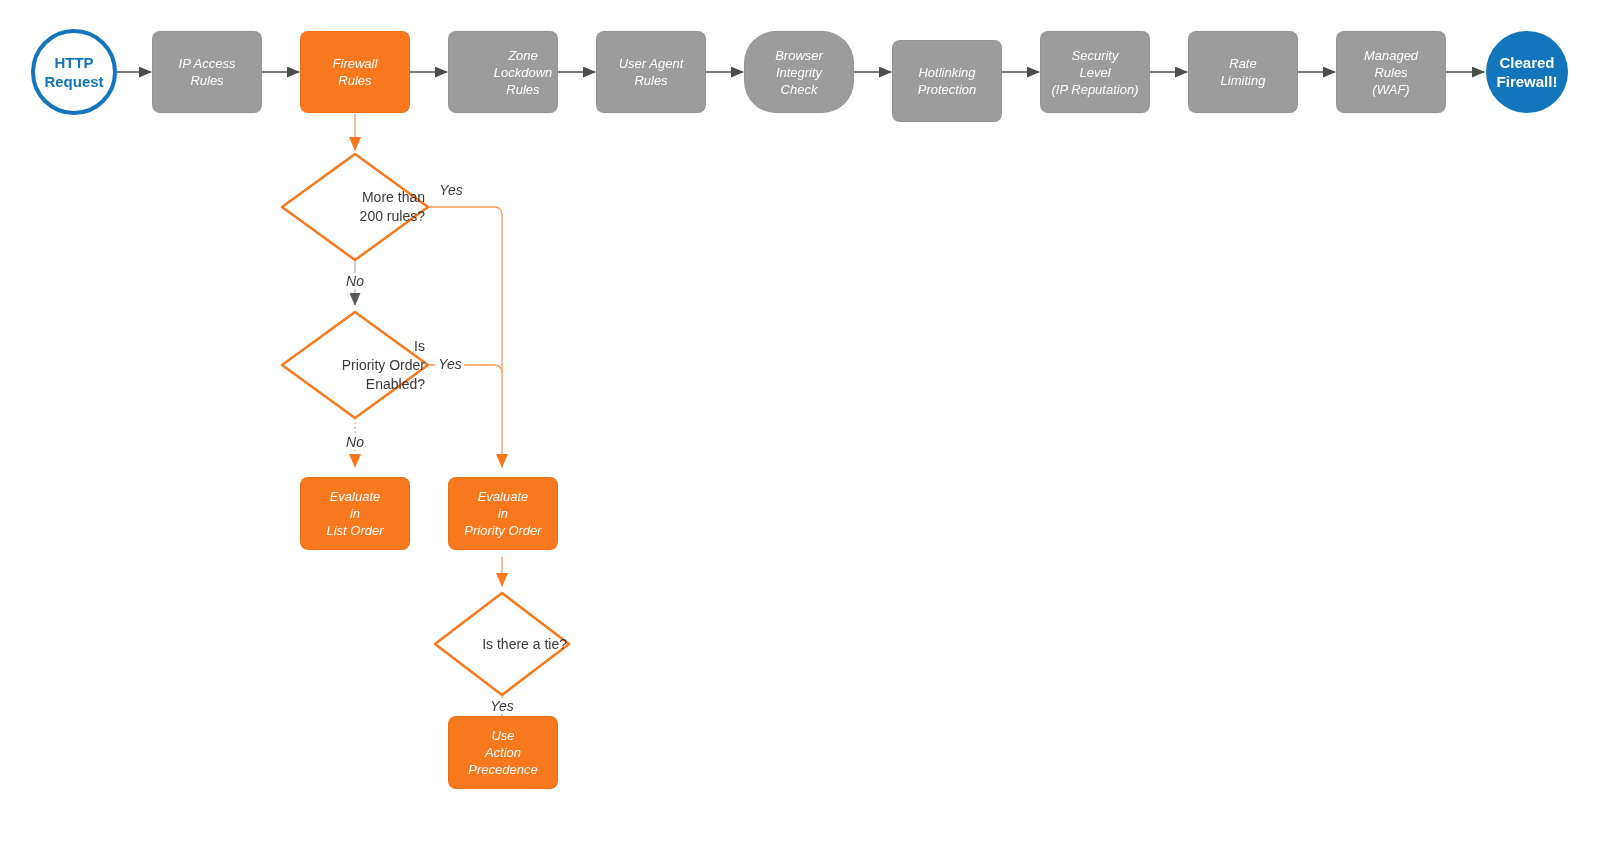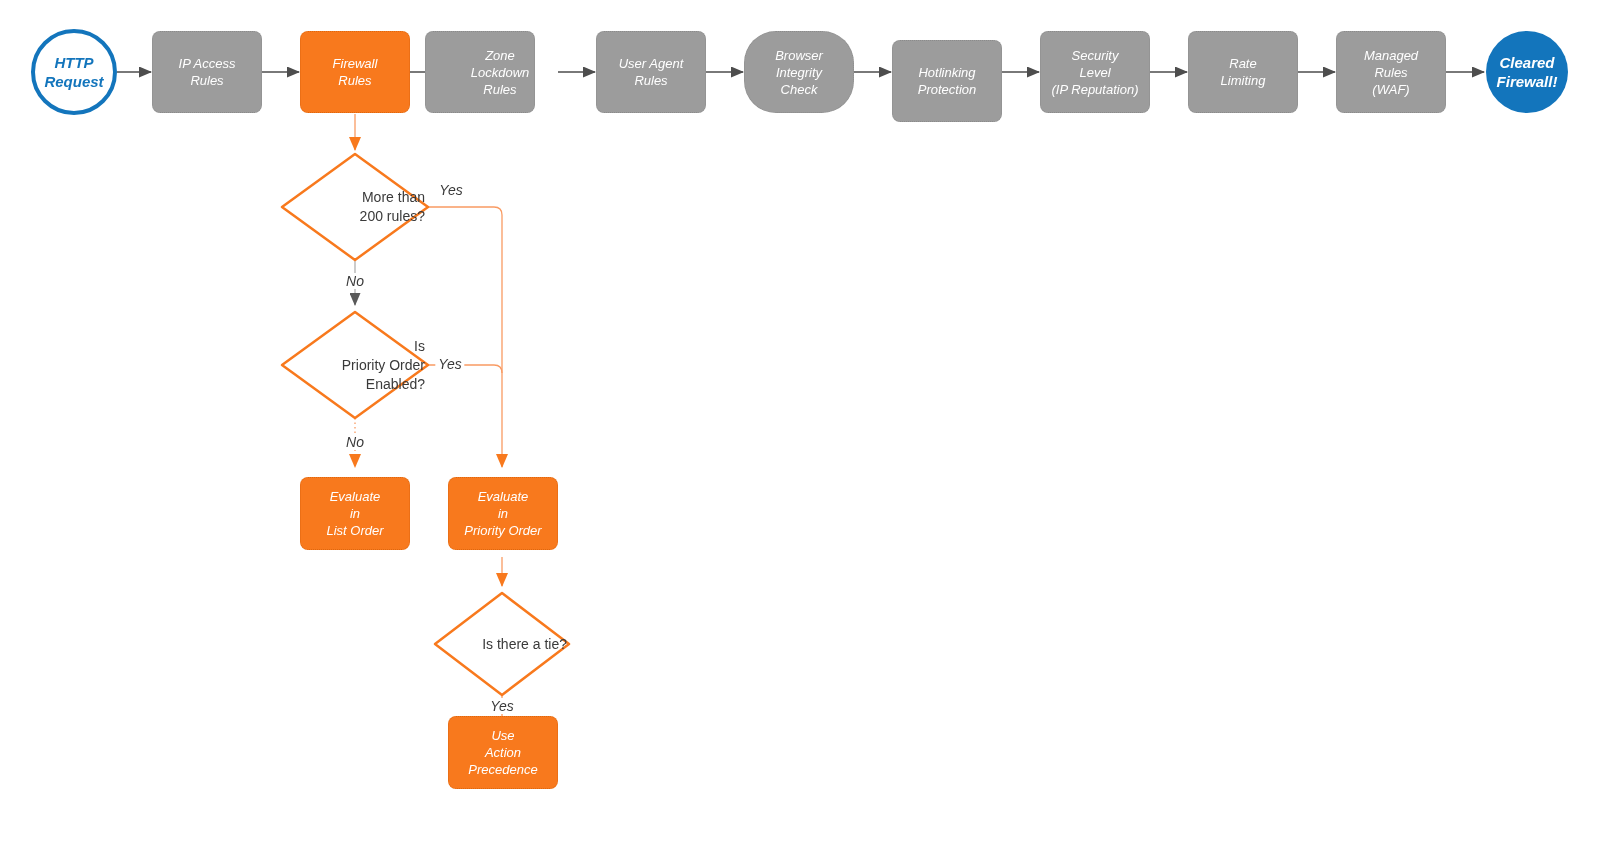--- a/index.html
+++ b/index.html
@@ -49,21 +49,21 @@
     left:31px;top:29px;width:86px;height:86px;
     background:#ffffff;
     border:4px solid var(--blue,#1375BC);
   }
   .terminal.end{
     left:1486px;top:31px;width:82px;height:82px;
     background:var(--blue,#1375BC);
   }
   .terminal-label{
     font-size:15px;line-height:19px;
-    font-weight:bold;font-style:italic;
+    font-weight:bold;
     white-space:pre-line;
   }
   .terminal.start .terminal-label{color:var(--blue,#1375BC);}
   .terminal.end .terminal-label{color:#ffffff;}
 
   .centered{
     position:absolute;
     transform:translate(-50%,-50%);
     text-align:right;
   }
@@ -129,21 +129,21 @@
   </div>
 
   <div class="node stage" style="left:152px;">
     <span class="node-label">IP Access
 Rules</span>
   </div>
   <div class="node stage orange" style="left:300px;">
     <span class="node-label">Firewall
 Rules</span>
   </div>
-  <div class="node stage" style="left:425px;padding-left:40px;">
+  <div class="node stage" style="left:448px;padding-left:40px;">
     <span class="node-label">Zone
 Lockdown
 Rules</span>
   </div>
   <div class="node stage" style="left:596px;">
     <span class="node-label">User Agent
 Rules</span>
   </div>
   <div class="node stage" style="left:744px;border-radius:32px;">
     <span class="node-label">Browser

